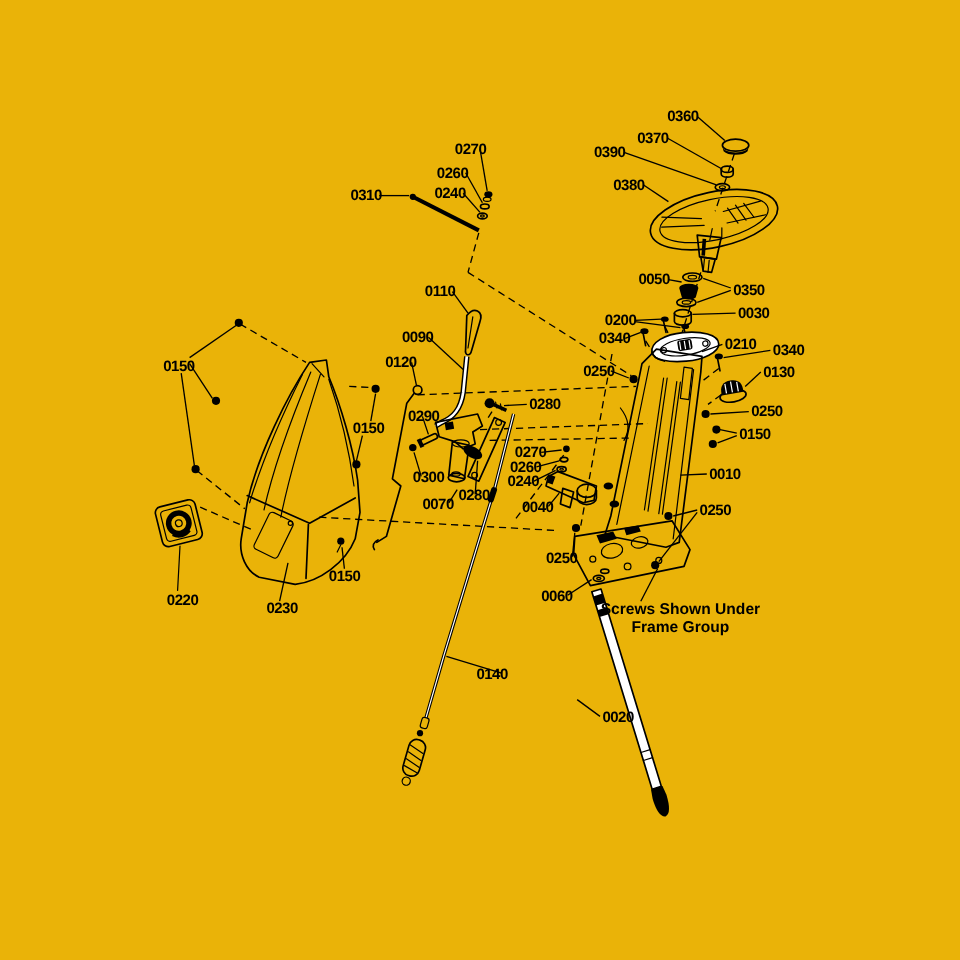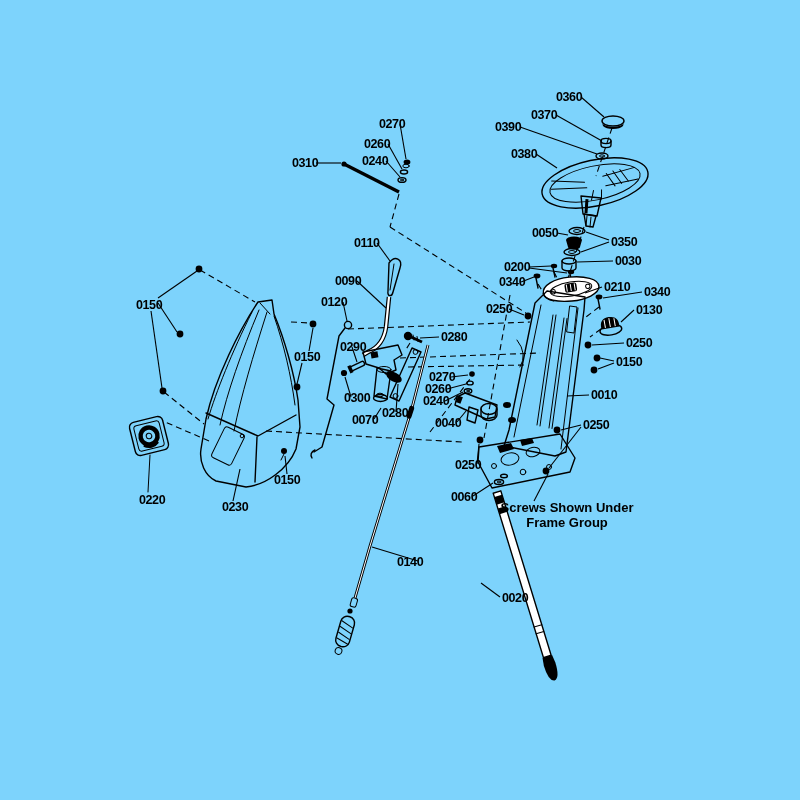--- a/index.html
+++ b/index.html
@@ -1,16 +1,16 @@
 <!DOCTYPE html>
 <html><head>
 <meta charset="utf-8">
 <style>
   html,body{margin:0;padding:0;background:#ffffff;}
-  .stage{position:relative;width:800px;height:800px;background:#7dd3fc;overflow:hidden;}
+  .stage{position:relative;width:800px;height:800px;background:#eab308;overflow:hidden;}
   svg{position:absolute;left:0;top:0;}
   .lbl{font-family:"Liberation Sans",sans-serif;font-weight:bold;font-size:12.5px;letter-spacing:-0.4px;fill:#000;}
   .note{font-family:"Liberation Sans",sans-serif;font-weight:bold;font-size:13px;fill:#000;}
   .ln{stroke:#000;stroke-width:1.1;fill:none;}
   .dash{stroke:#000;stroke-width:1.1;fill:none;stroke-dasharray:6 4;}
   .pt{stroke:#000;fill:none;stroke-width:1.4;stroke-linejoin:round;stroke-linecap:round;}
   .ptthin{stroke:#000;fill:none;stroke-width:1;stroke-linejoin:round;stroke-linecap:round;}
   .fill{fill:#000;stroke:none;}
   .wfill{fill:#fff;stroke:#000;stroke-width:1.4;stroke-linejoin:round;}
 </style>

